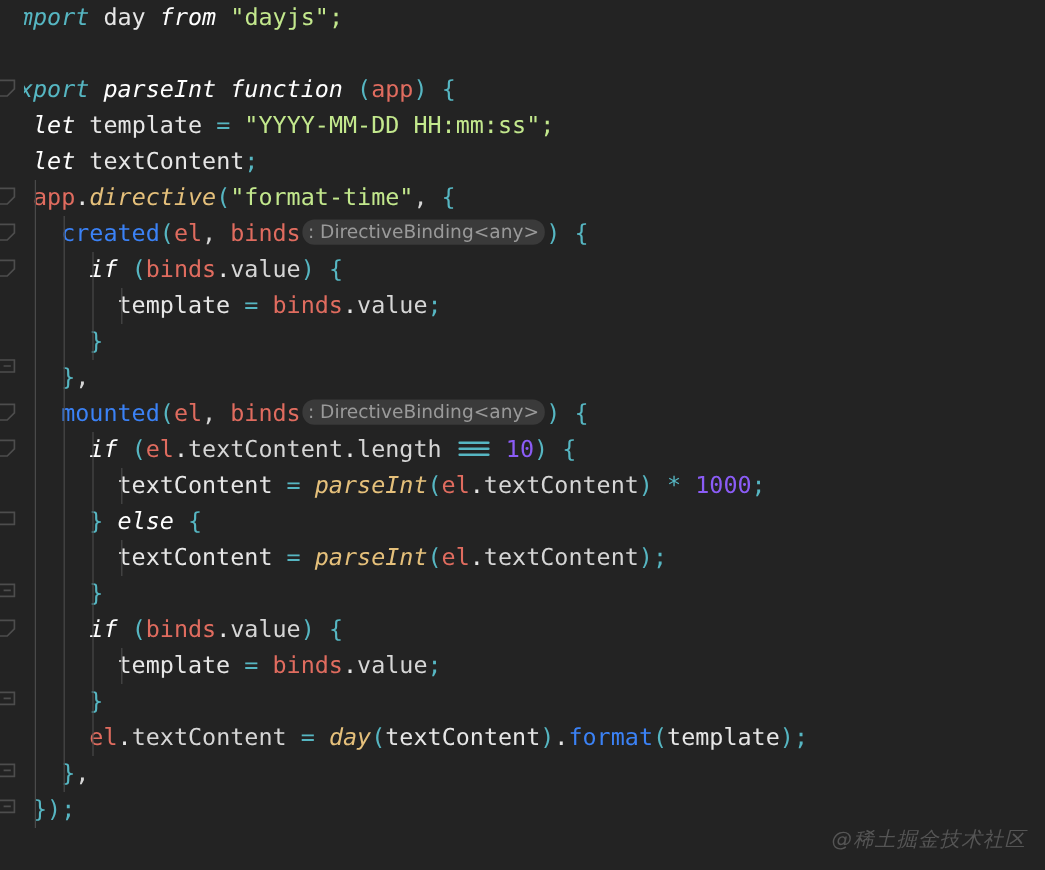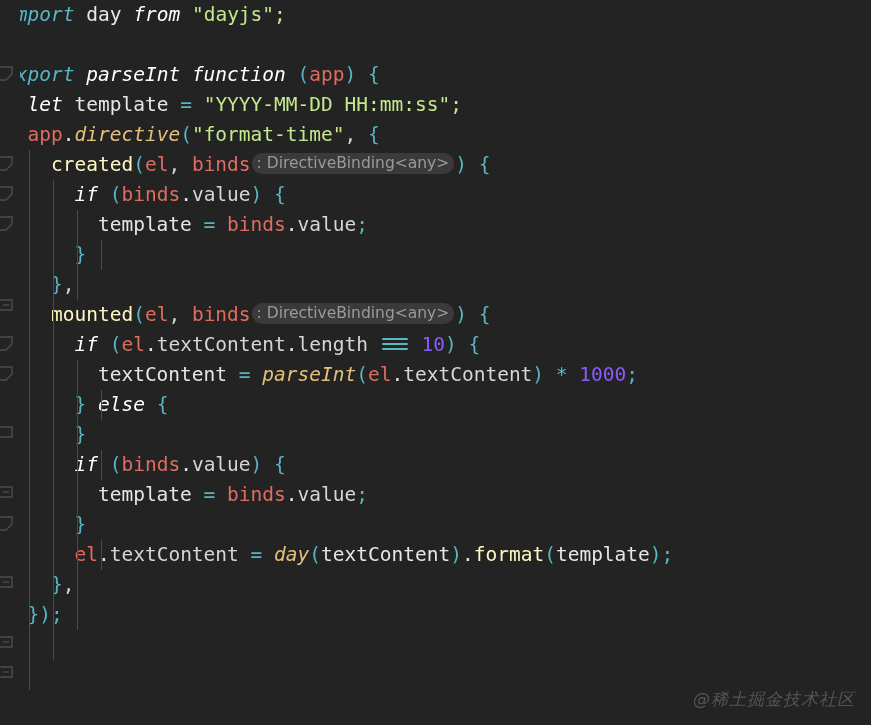--- a/index.html
+++ b/index.html
@@ -76,21 +76,21 @@
     z-index: 2;
   }
 
   
   .t-kw-cyan   { color: #56b6c2; font-style: italic; }   
   .t-kw-purple { color: #ffffff; font-style: italic; }   
   .t-plain     { color: #e6e6e6; }
   .t-string    { color: #c3e88d; }
   .t-var       { color: #e06c5f; }                        
   .t-func-y    { color: #e5c07b; font-style: italic; }    
-  .t-func-b    { color: #fef9c3; }                        
+  .t-func-b    { color: #3b82f6; }                        
   .t-num       { color: #8b5cf6; }                        
   .t-paren     { color: #56b6c2; }                        
   .t-brace     { color: #56b6c2; }                        
   .t-op        { color: #56b6c2; }                        
   .t-punct     { color: #d6d6d6; }
   .t-prop      { color: #d6d6d6; }
 
   
   .inlay {
     display: inline-block;
@@ -147,20 +147,21 @@
   <div id="code">
 
     <div class="line"><span class="code-text"><span class="t-kw-cyan">import</span> <span class="t-plain">day</span> <span class="t-kw-purple">from</span> <span class="t-string">"dayjs";</span></span></div>
 
     <div class="line"><span class="code-text"> </span></div>
 
     <div class="line"><span class="code-text"><span class="t-kw-cyan">export</span> <span class="t-kw-purple">parseInt</span> <span class="t-kw-purple">function</span> <span class="t-paren">(</span><span class="t-var">app</span><span class="t-paren">)</span> <span class="t-brace">{</span></span></div>
 
     <div class="line"><span class="code-text">  <span class="t-kw-purple">let</span> <span class="t-plain">template</span> <span class="t-op">=</span> <span class="t-string">"YYYY-MM-DD HH:mm:ss";</span></span></div>
 
+    <div class="line"><span class="code-text">  <span class="t-kw-purple">let</span> <span class="t-plain">textContent</span><span class="t-op">;</span></span></div>
 
     <div class="line"><span class="code-text">  <span class="t-var">app</span><span class="t-plain">.</span><span class="t-func-y">directive</span><span class="t-paren">(</span><span class="t-string">"format-time"</span><span class="t-punct">,</span> <span class="t-brace">{</span></span></div>
 
     <div class="line"><span class="code-text">    <span class="t-func-b">created</span><span class="t-paren">(</span><span class="t-var">el</span><span class="t-punct">,</span> <span class="t-var">binds</span><span class="inlay">: DirectiveBinding&lt;any&gt;</span><span class="t-paren">)</span> <span class="t-brace">{</span></span></div>
 
     <div class="line"><span class="code-text">      <span class="t-kw-purple">if</span> <span class="t-paren">(</span><span class="t-var">binds</span><span class="t-plain">.</span><span class="t-prop">value</span><span class="t-paren">)</span> <span class="t-brace">{</span></span></div>
 
     <div class="line"><span class="code-text">        <span class="t-plain">template</span> <span class="t-op">=</span> <span class="t-var">binds</span><span class="t-plain">.</span><span class="t-prop">value</span><span class="t-op">;</span></span></div>
 
     <div class="line"><span class="code-text">      <span class="t-brace">}</span></span></div>
@@ -168,20 +169,21 @@
     <div class="line"><span class="code-text">    <span class="t-brace">}</span><span class="t-punct">,</span></span></div>
 
     <div class="line"><span class="code-text">    <span class="t-func-b">mounted</span><span class="t-paren">(</span><span class="t-var">el</span><span class="t-punct">,</span> <span class="t-var">binds</span><span class="inlay">: DirectiveBinding&lt;any&gt;</span><span class="t-paren">)</span> <span class="t-brace">{</span></span></div>
 
     <div class="line"><span class="code-text">      <span class="t-kw-purple">if</span> <span class="t-paren">(</span><span class="t-var">el</span><span class="t-plain">.</span><span class="t-prop">textContent</span><span class="t-plain">.</span><span class="t-prop">length</span> <span class="eqeqeq"><i></i><i></i><i></i></span> <span class="t-num">10</span><span class="t-paren">)</span> <span class="t-brace">{</span></span></div>
 
     <div class="line"><span class="code-text">        <span class="t-plain">textContent</span> <span class="t-op">=</span> <span class="t-func-y">parseInt</span><span class="t-paren">(</span><span class="t-var">el</span><span class="t-plain">.</span><span class="t-prop">textContent</span><span class="t-paren">)</span> <span class="t-op">*</span> <span class="t-num">1000</span><span class="t-op">;</span></span></div>
 
     <div class="line"><span class="code-text">      <span class="t-brace">}</span> <span class="t-kw-purple">else</span> <span class="t-brace">{</span></span></div>
 
+    <div class="line"><span class="code-text">        <span class="t-plain">textContent</span> <span class="t-op">=</span> <span class="t-func-y">parseInt</span><span class="t-paren">(</span><span class="t-var">el</span><span class="t-plain">.</span><span class="t-prop">textContent</span><span class="t-paren">)</span><span class="t-op">;</span></span></div>
 
     <div class="line"><span class="code-text">      <span class="t-brace">}</span></span></div>
 
     <div class="line"><span class="code-text">      <span class="t-kw-purple">if</span> <span class="t-paren">(</span><span class="t-var">binds</span><span class="t-plain">.</span><span class="t-prop">value</span><span class="t-paren">)</span> <span class="t-brace">{</span></span></div>
 
     <div class="line"><span class="code-text">        <span class="t-plain">template</span> <span class="t-op">=</span> <span class="t-var">binds</span><span class="t-plain">.</span><span class="t-prop">value</span><span class="t-op">;</span></span></div>
 
     <div class="line"><span class="code-text">      <span class="t-brace">}</span></span></div>
 
     <div class="line"><span class="code-text">      <span class="t-var">el</span><span class="t-plain">.</span><span class="t-prop">textContent</span> <span class="t-op">=</span> <span class="t-func-y">day</span><span class="t-paren">(</span><span class="t-plain">textContent</span><span class="t-paren">)</span><span class="t-plain">.</span><span class="t-func-b">format</span><span class="t-paren">(</span><span class="t-plain">template</span><span class="t-paren">)</span><span class="t-op">;</span></span></div>

